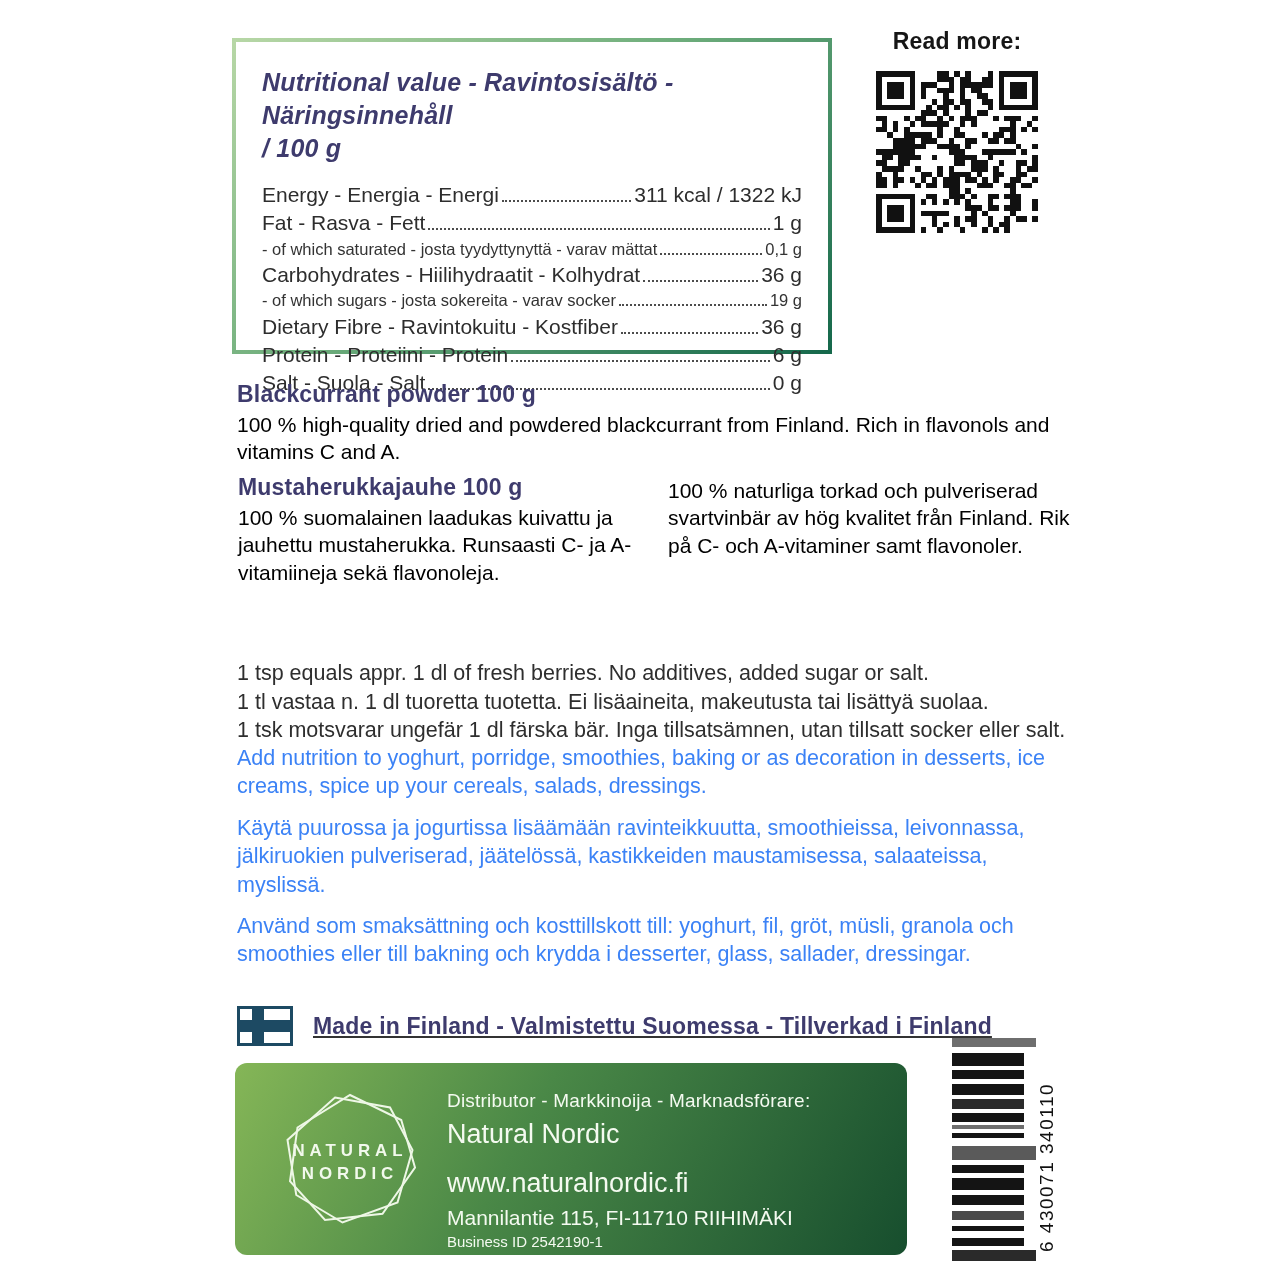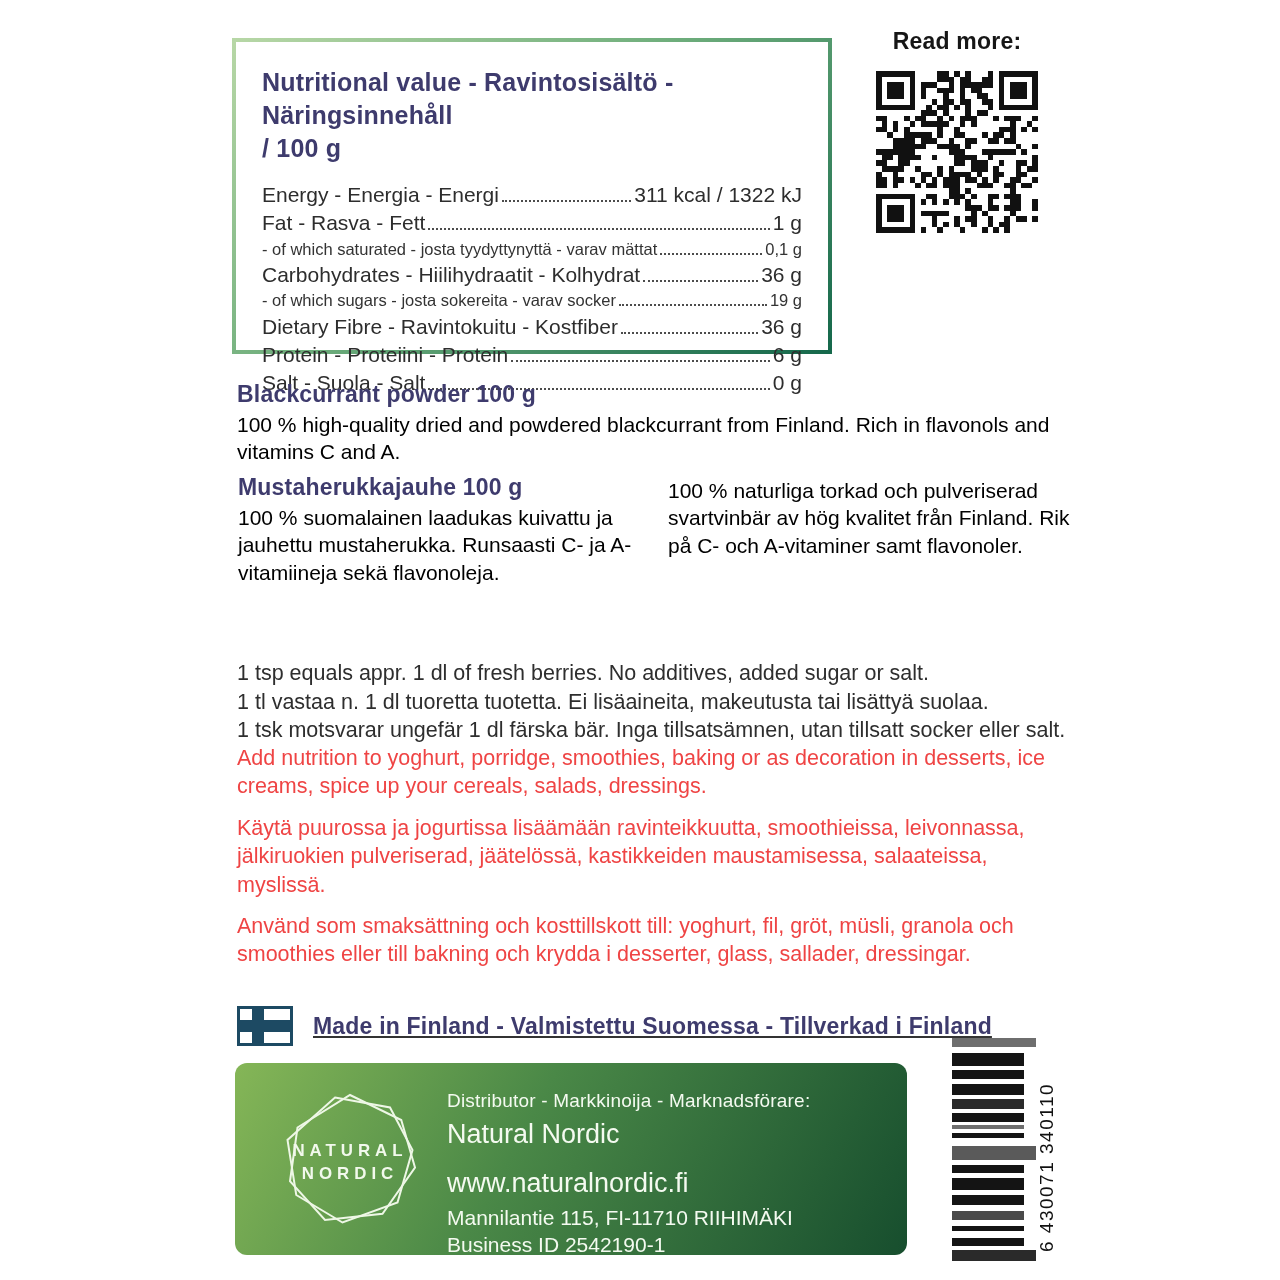--- a/index.html
+++ b/index.html
@@ -7,59 +7,59 @@
     position:relative;width:1280px;height:1280px;background:#ffffff;overflow:hidden;
     font-family:"Liberation Sans", sans-serif;color:#333;
   }
   
   .nutri-box{
     position:absolute;left:232px;top:38px;width:600px;height:316px;
     box-sizing:border-box;border:4px solid;
     border-image:linear-gradient(140deg,#b7d7a6 0%,#6fae7c 45%,#15684b 100%) 1;
     padding:24px 26px 0 26px;background:#fff;
   }
-  .nutri-title{font-size:25px;font-weight:bold;color:#3e3b6d;line-height:1.32;letter-spacing:.2px;}
+  .nutri-title{font-size:25px;font-weight:bold;color:#3e3b6d;line-height:1.32;letter-spacing:.2px;font-style:italic;}
   .nutri-rows{margin-top:18px;}
   .nrow{display:flex;align-items:baseline;font-size:21px;color:#2d2d2d;margin-bottom:3.5px;line-height:1.18;}
   .nrow.sub{font-size:16.5px;color:#333;}
   .nrow .lbl{white-space:nowrap;}
   .nrow .dots{flex:1;border-bottom:2.2px dotted #4c4c4c;margin:0 3px 5px 3px;min-width:12px;}
   .nrow .val{white-space:nowrap;}
   
   .qr-col{position:absolute;left:842px;top:28px;width:230px;text-align:center;}
   .read-more{font-size:23px;font-weight:bold;color:#161616;letter-spacing:.2px;}
   .qr-svg{display:block;margin:16px auto 0 auto;width:162px;height:162px;}
   .storage{margin-top:24px;font-size:22.5px;font-weight:bold;color:#1d1d1d;line-height:1.58;}
   
   .sec-heading{font-size:23px;font-weight:bold;color:#3e3b6d;letter-spacing:.2px;}
   .sec-body{font-size:21px;color:#000000;line-height:1.3;margin-top:3px;}
   .sec-en{position:absolute;left:237px;top:381px;width:820px;}
   .sec-fi{position:absolute;left:238px;top:474px;width:405px;}
   .sec-sv{position:absolute;left:668px;top:474px;width:405px;}
   .serving{position:absolute;left:237px;top:622px;width:832px;font-size:21.5px;color:#2e2e2e;line-height:1.33;margin-top:37px;}
-  .para{position:absolute;font-size:21.5px;color:#ef4444;line-height:1.32;}
+  .para{position:absolute;font-size:21.5px;color:#3b82f6;line-height:1.32;}
   .para-en{left:237px;top:744px;width:822px;}
   .para-fi{left:237px;top:814px;width:832px;}
   .para-sv{left:237px;top:912px;width:822px;}
   
   .origin{position:absolute;left:237px;top:1006px;display:flex;align-items:center;text-decoration:underline;}
   .flag{width:56px;height:40px;display:block;}
   .origin-text{margin-left:20px;font-size:23px;font-weight:bold;color:#3e3b6d;letter-spacing:.2px;}
   
   .footer-box{
     position:absolute;left:235px;top:1063px;width:672px;height:192px;border-radius:12px;
     background:linear-gradient(118deg,#85b657 0%,#4a8847 42%,#174e2e 100%);
   }
   .nn-logo{position:absolute;left:40px;top:22px;width:150px;height:150px;}
   .footer-text{position:absolute;left:212px;top:27px;color:#f4faf0;}
   .f-distrib{font-size:19px;letter-spacing:.2px;}
   .f-company{font-size:27px;margin-top:7px;}
   .f-web{font-size:27px;margin-top:18px;}
   .f-addr{font-size:21px;margin-top:7px;}
-  .f-bid{font-size:21px;margin-top:3px;}
+  .f-bid{font-size:15px;margin-top:3px;}
   
   .barcode{position:absolute;left:952px;top:1038px;width:110px;height:220px;}
   .bars{position:absolute;left:0;top:0;width:84px;height:220px;}
   .bar{position:absolute;left:0;}
   .bc-digits{
     position:absolute;left:84px;top:0;height:214px;width:26px;
     writing-mode:vertical-rl;transform:rotate(180deg);
     font-size:19px;color:#111;letter-spacing:1.5px;white-space:nowrap;
     text-align:left;
   }

